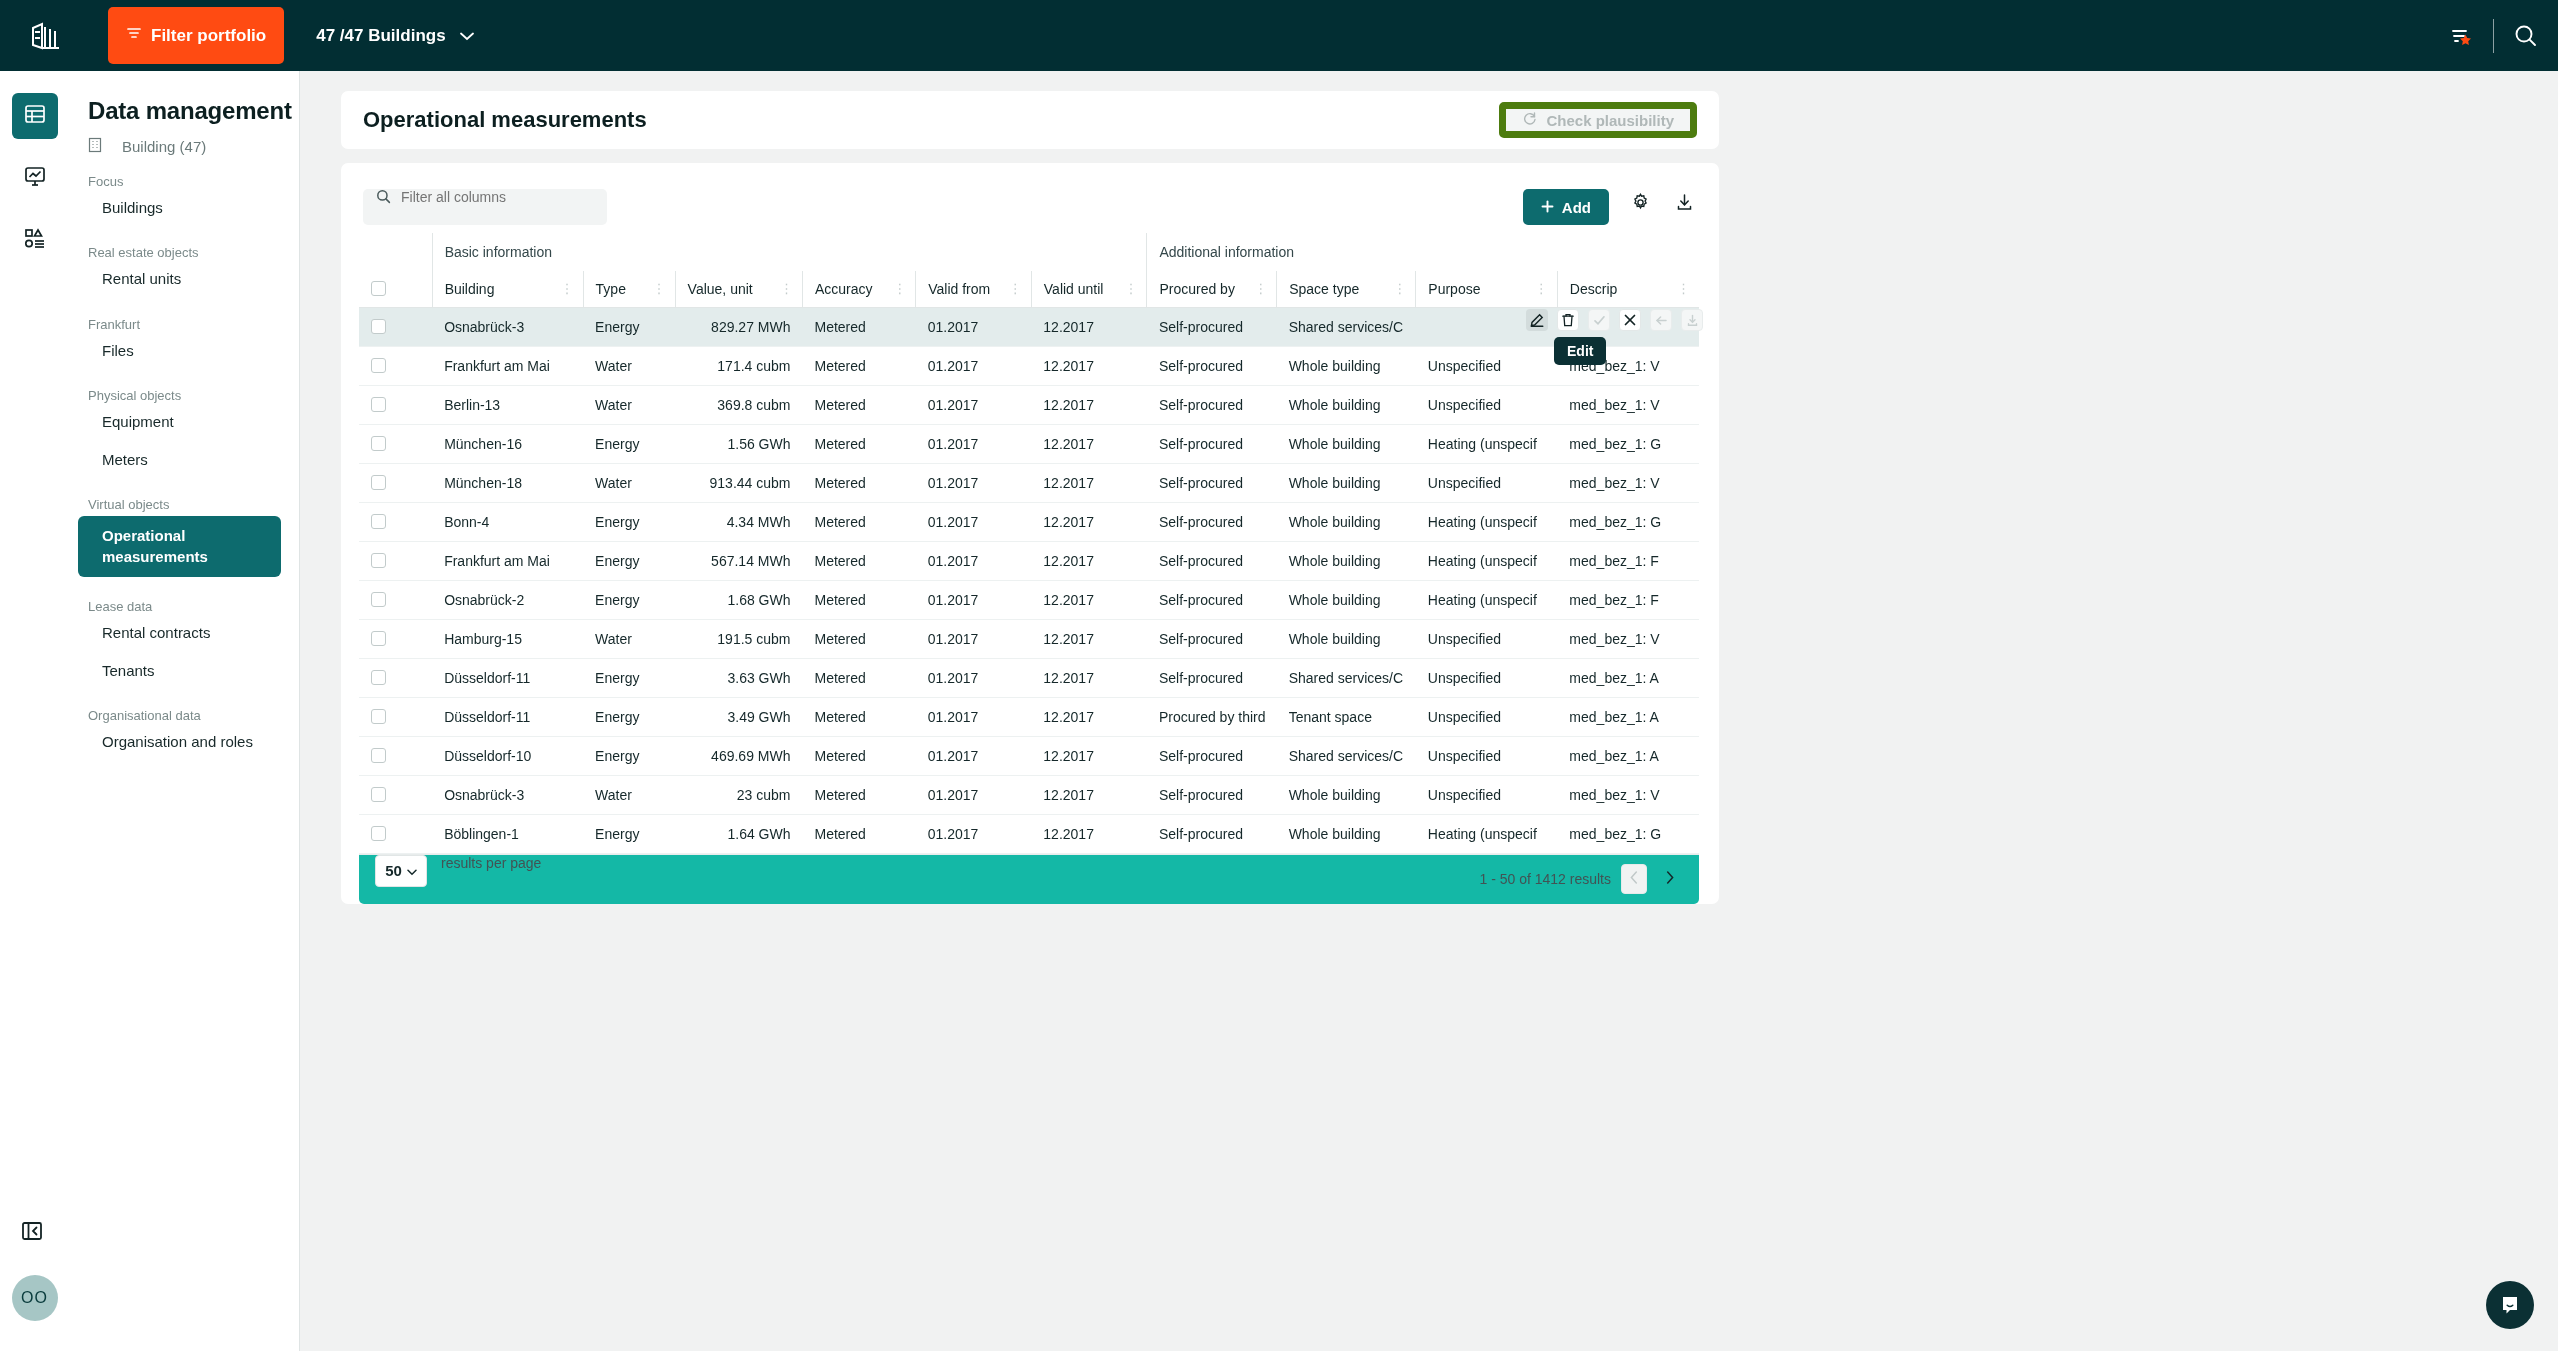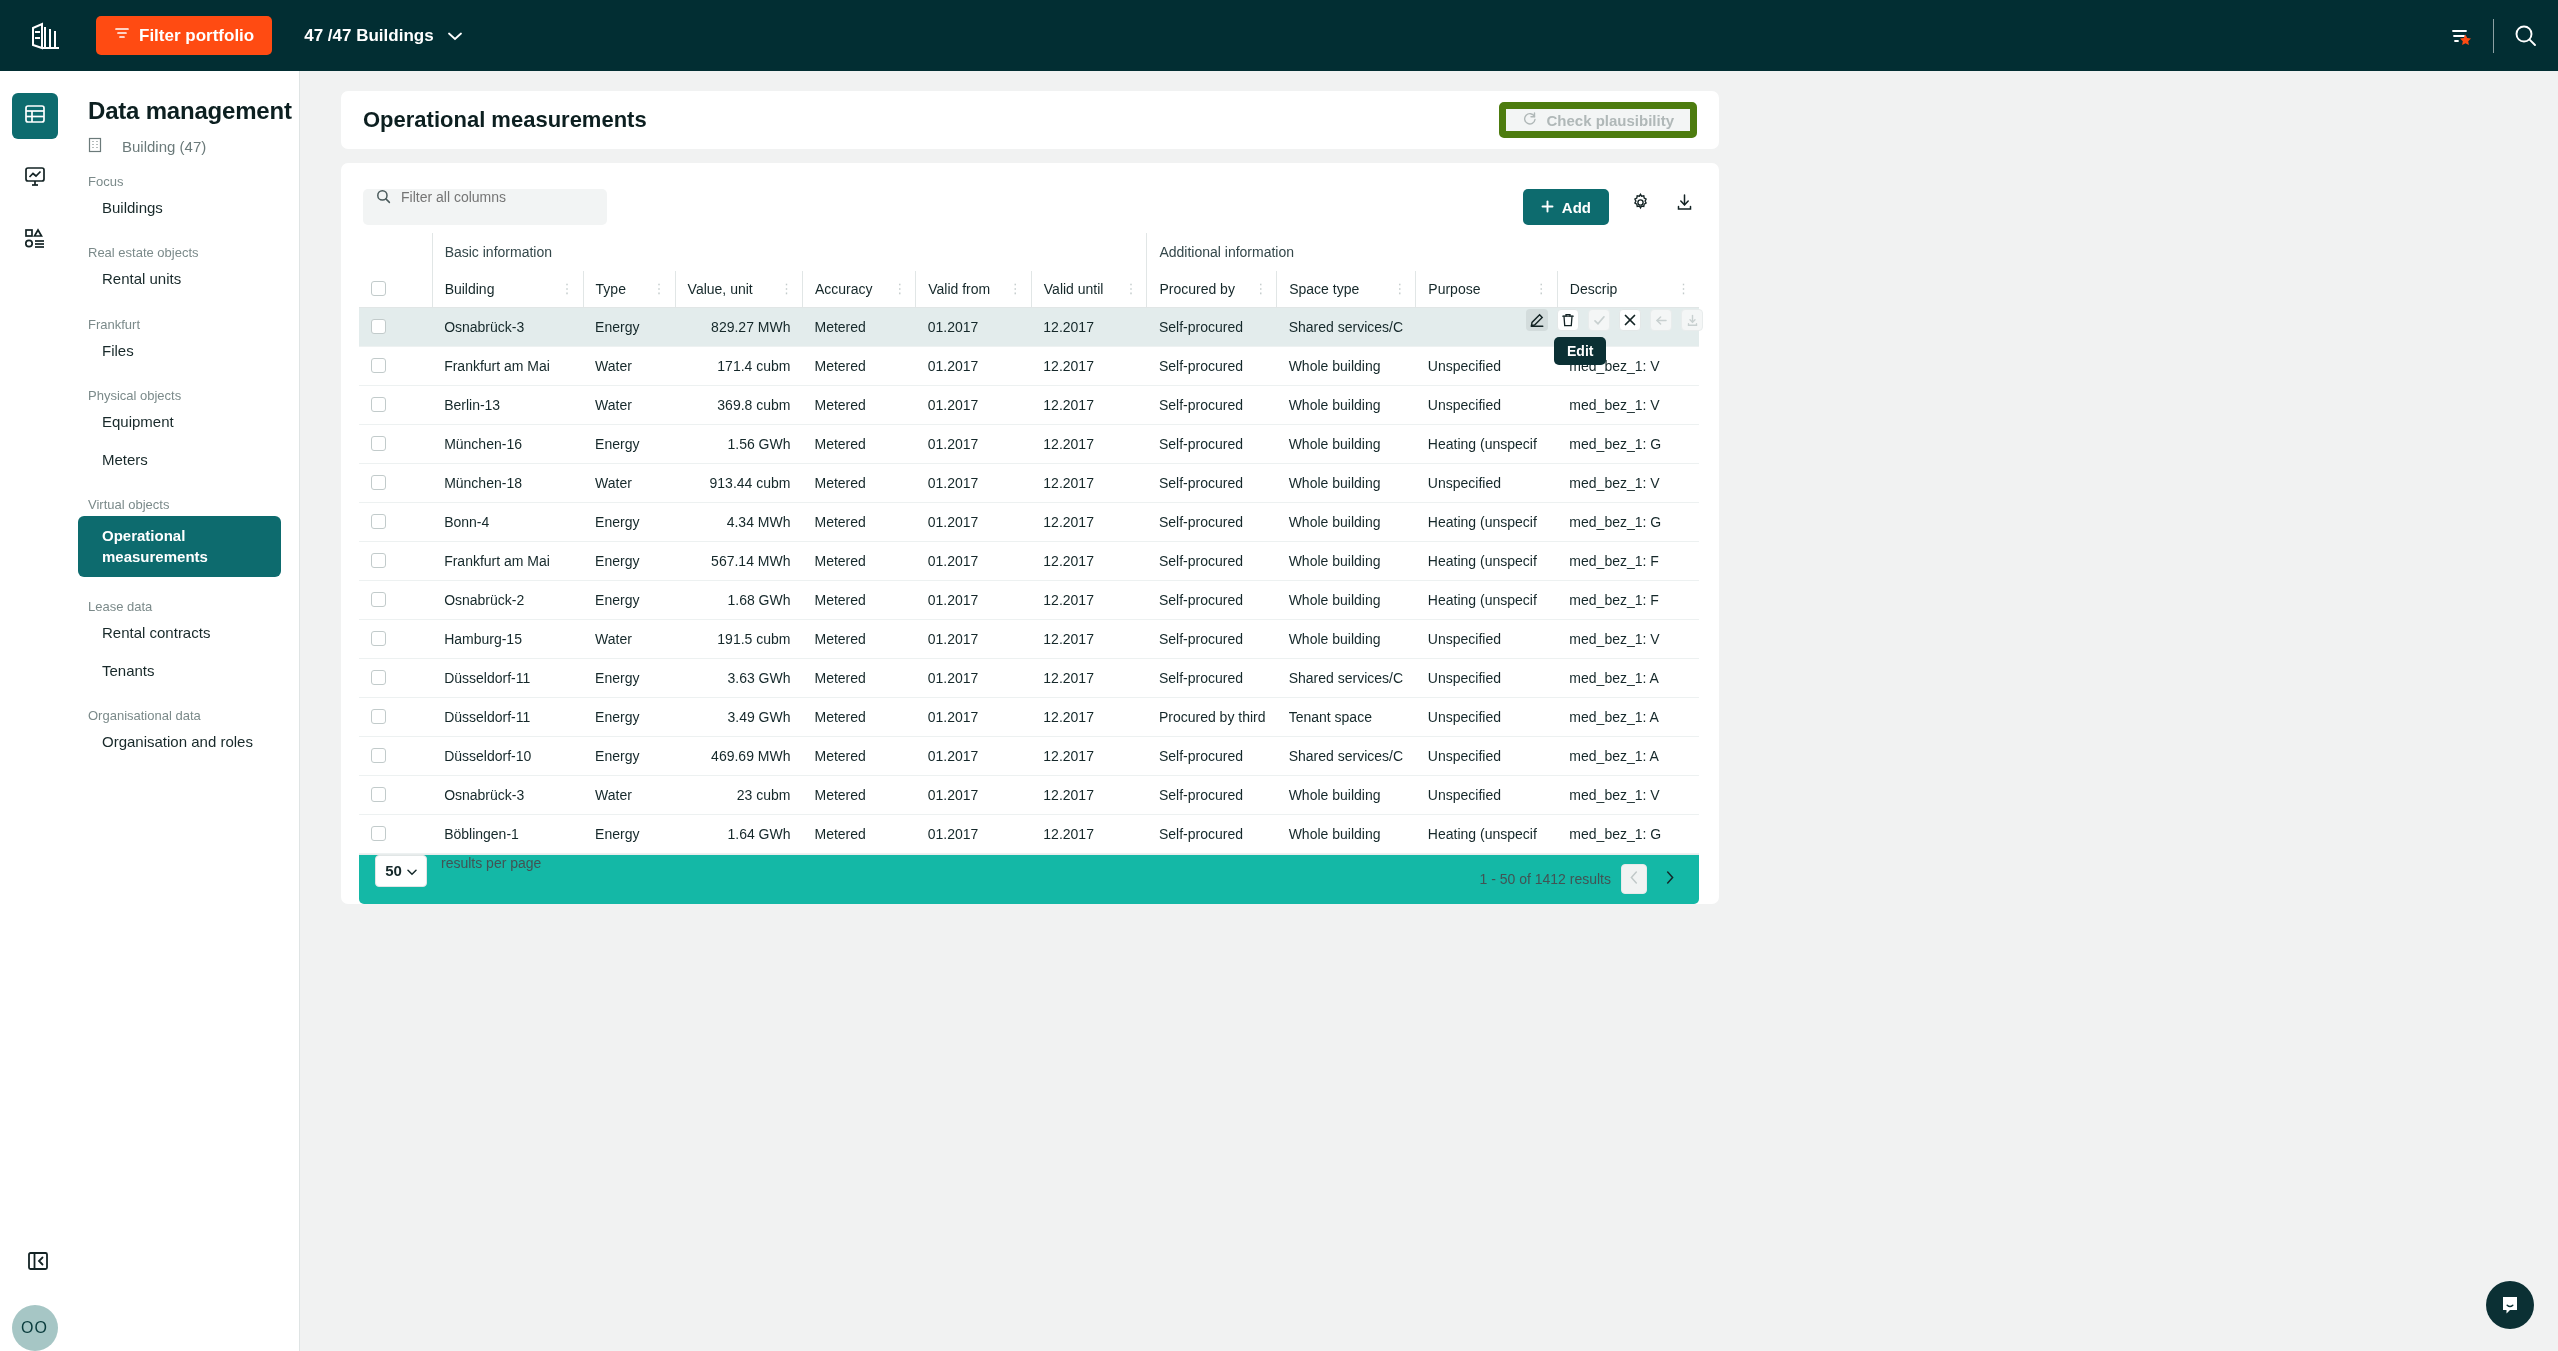--- a/index.html
+++ b/index.html
@@ -9,21 +9,21 @@
     font-family: "Liberation Sans", sans-serif;
     overflow: hidden;
   }
   
   .topbar {
     position: absolute; top: 0; left: 0; width: 2558px; height: 71px;
     background: #022e33; display: flex; align-items: center; padding: 0 0 0 12px;
   }
   .logo { width: 52px; height: 52px; display: flex; align-items: center; justify-content: center; margin-left: 8px; }
   .filter-portfolio {
-    margin-left: 24px; height: 39px; background: #ff4b12; color: #fff;
+    margin-left: 36px; height: 57px; background: #ff4b12; color: #fff;
     border: none; border-radius: 5px; display: flex; align-items: center;
     gap: 9px; padding: 0 18px; font-size: 17px; font-weight: bold; cursor: pointer;
     font-family: "Liberation Sans", sans-serif;
   }
   .buildings-sel {
     margin-left: 32px; color: #fff; font-size: 17px; font-weight: bold;
     display: flex; align-items: center; gap: 14px; cursor: pointer;
   }
   .topbar-right { margin-left: auto; display: flex; align-items: center; height: 71px; }
   .tb-icon { width: 64px; height: 71px; display: flex; align-items: center; justify-content: center; cursor: pointer; }
@@ -33,21 +33,21 @@
   .rail {
     position: absolute; top: 71px; left: 0; width: 70px; height: 1280px;
     background: #fff; border-right: 1px solid #dfe4e4;
     display: flex; flex-direction: column; align-items: center; padding-top: 22px;
   }
   .rail-btn {
     width: 46px; height: 46px; border-radius: 6px; margin-bottom: 16px;
     display: flex; align-items: center; justify-content: center; cursor: pointer;
   }
   .rail-btn.active { background: #0d6b6e; }
-  .rail-bottom { margin-top: auto; display: flex; flex-direction: column; align-items: flex-end; }
+  .rail-bottom { margin-top: auto; display: flex; flex-direction: column; align-items: flex-start; padding-bottom: 30px; }
   .collapse-btn { width: 40px; height: 40px; display: flex; align-items: center; justify-content: center; cursor: pointer; margin-bottom: 24px; }
   .avatar {
     width: 46px; height: 46px; border-radius: 50%; background: #a6c6c5;
     display: flex; align-items: center; justify-content: center;
     font-size: 16px; color: #093b3c; letter-spacing: 1px; cursor: pointer;
   }
 
   
   .sidebar {
     position: absolute; top: 71px; left: 60px; width: 240px; height: 1280px;

